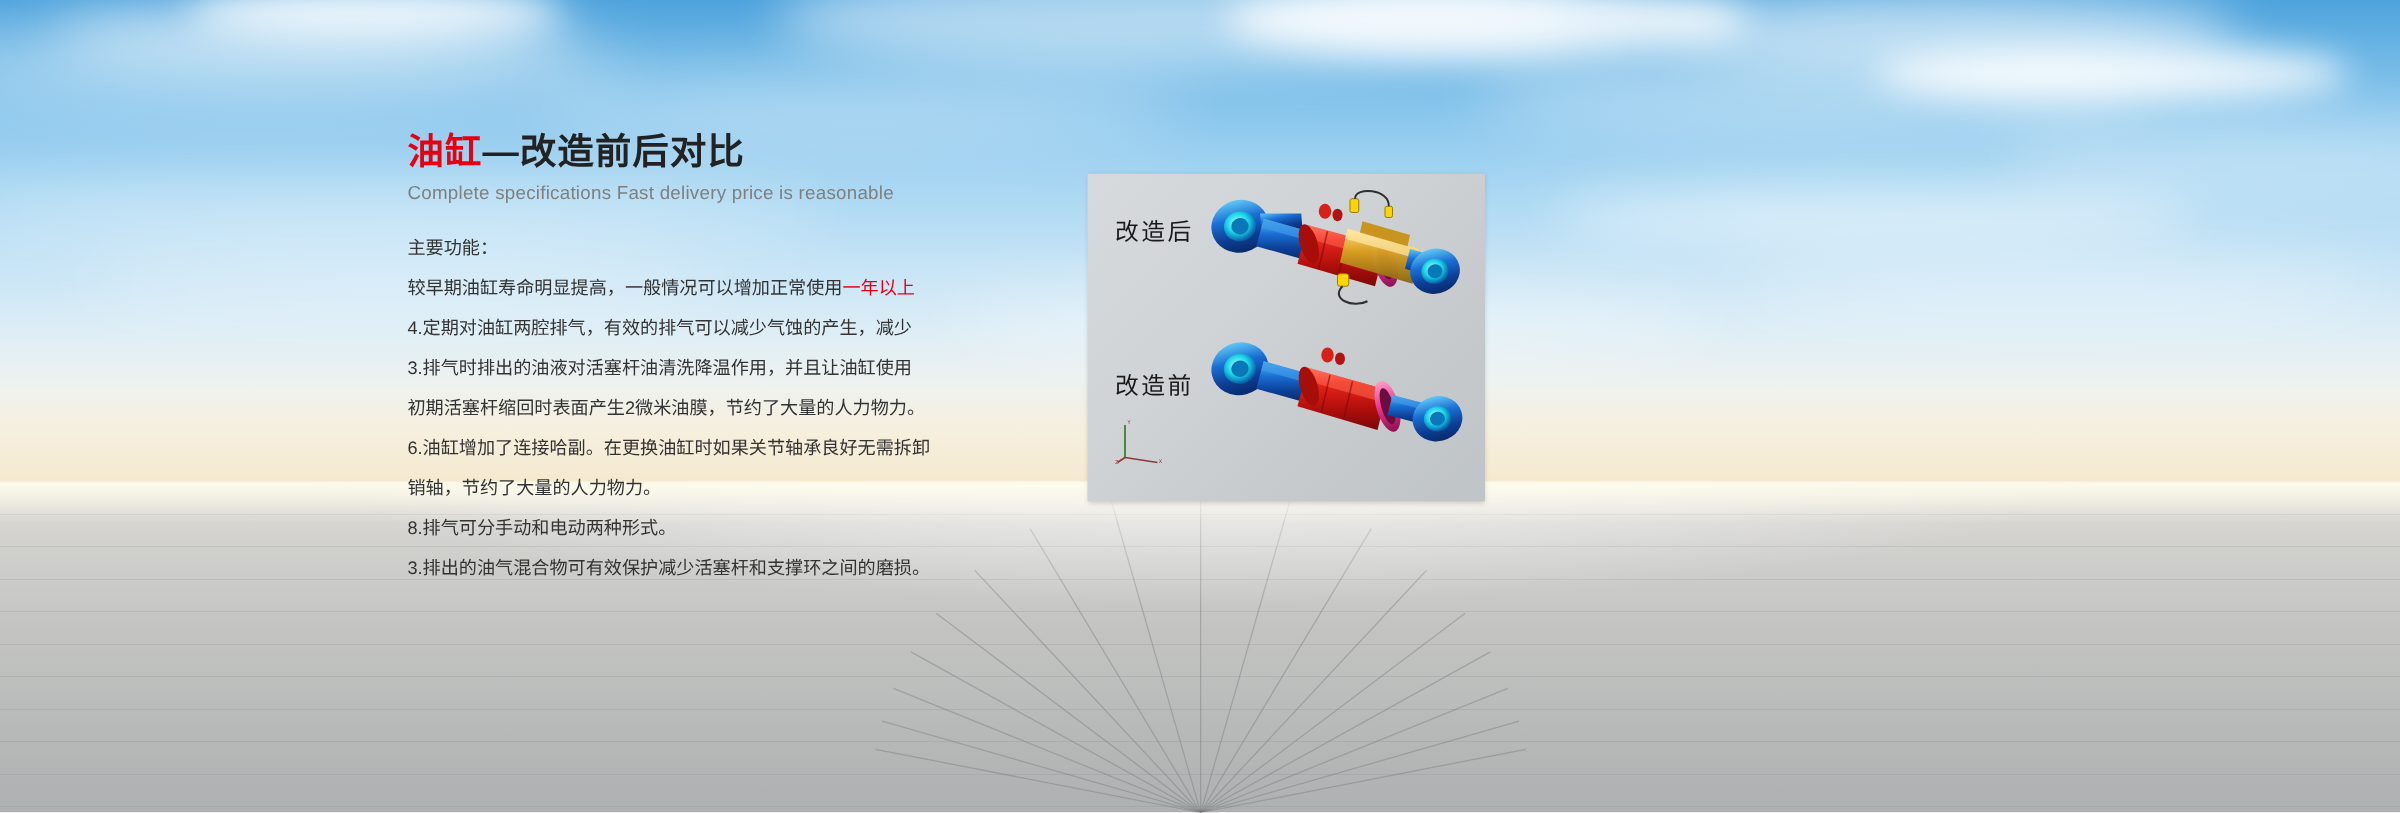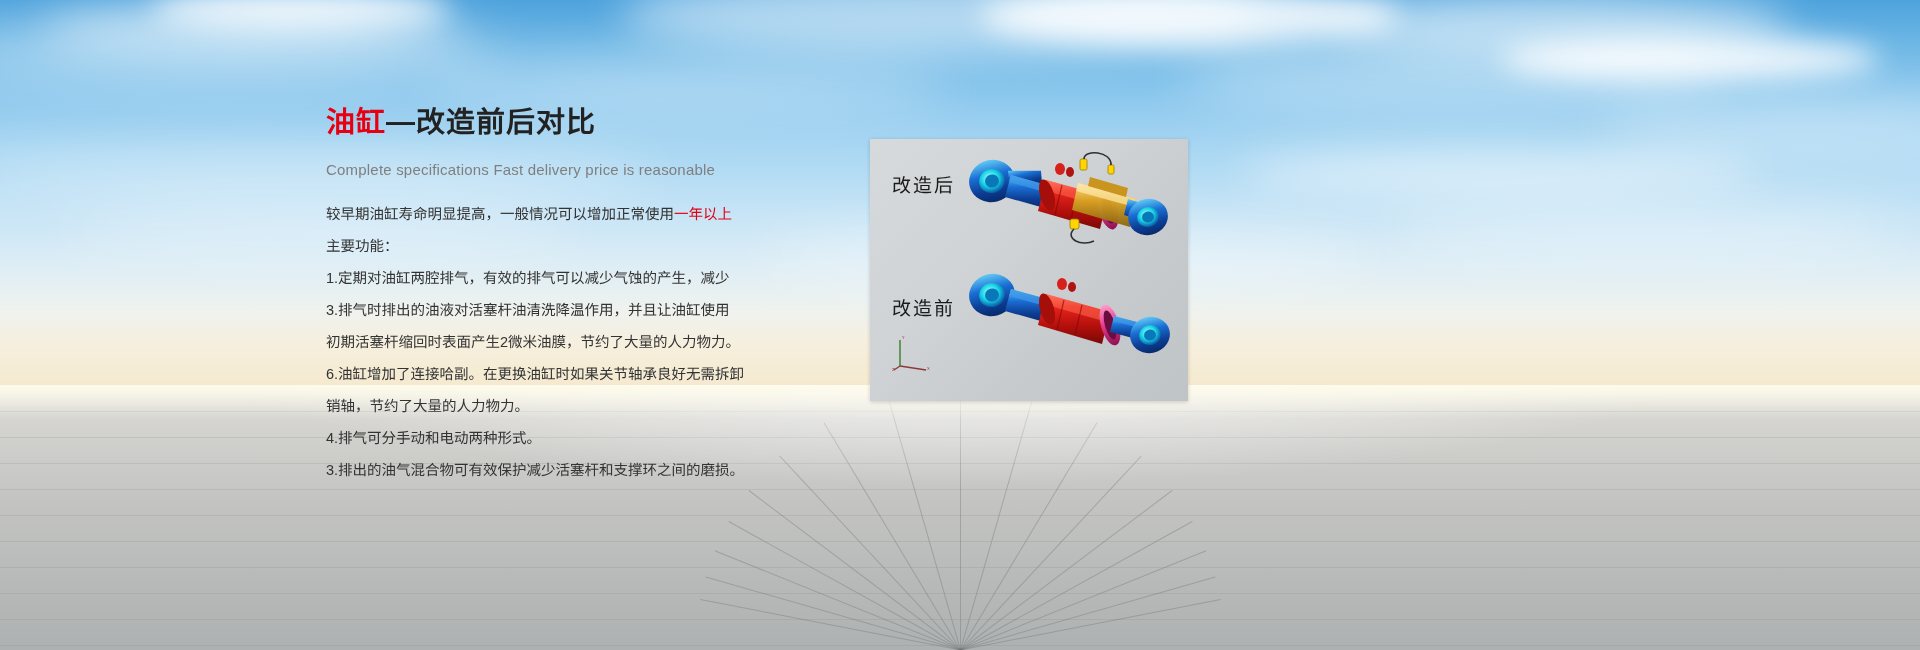--- a/index.html
+++ b/index.html
@@ -97,21 +97,21 @@
   .title {
     font-size: 29px;
     font-weight: bold;
     letter-spacing: 1px;
     line-height: 1.25;
     color: #222222;
     white-space: nowrap;
   }
   .title .hl { color: #e60012; }
   .subtitle {
-    margin-top: 21px;
+    margin-top: 6px;
     font-size: 15px;
     color: #7f7f7f;
     letter-spacing: .2px;
     white-space: nowrap;
   }
   .body {
     margin-top: 22px;
   }
   .body p {
     margin: 0 0 4px 0;
@@ -199,28 +199,28 @@
 
   <div class="copy">
 
     <div class="title">
       <span class="hl">油缸</span><span>—改造前后对比</span>
     </div>
 
     <div class="subtitle">Complete specifications Fast delivery price is reasonable</div>
 
     <div class="body">
+      <p>主要功能：</p>
       <p><span>较早期油缸寿命明显提高，一般情况可以增加正常使用</span><span class="red">一年以上</span></p>
-      <p>主要功能：</p>
-      <p>1.定期对油缸两腔排气，有效的排气可以减少气蚀的产生，减少</p>
+      <p>4.定期对油缸两腔排气，有效的排气可以减少气蚀的产生，减少</p>
       <p>3.排气时排出的油液对活塞杆油清洗降温作用，并且让油缸使用</p>
       <p>初期活塞杆缩回时表面产生2微米油膜，节约了大量的人力物力。</p>
       <p>6.油缸增加了连接哈副。在更换油缸时如果关节轴承良好无需拆卸</p>
       <p>销轴，节约了大量的人力物力。</p>
-      <p>4.排气可分手动和电动两种形式。</p>
+      <p>8.排气可分手动和电动两种形式。</p>
       <p>3.排出的油气混合物可有效保护减少活塞杆和支撑环之间的磨损。</p>
     </div>
   </div>
 
   <div class="panel">
 
     <div class="panel-label label-after">改造后</div>
     <div class="panel-label label-before">改造前</div>
 
     <svg class="gizmo" viewBox="0 0 46 40">

